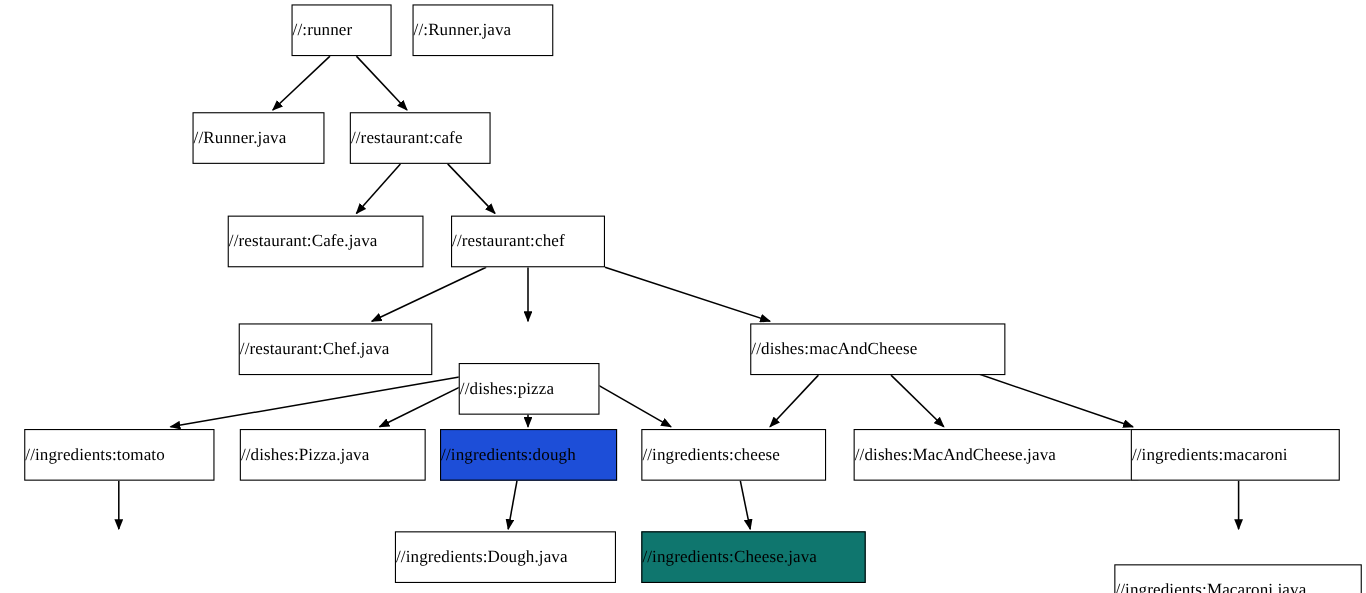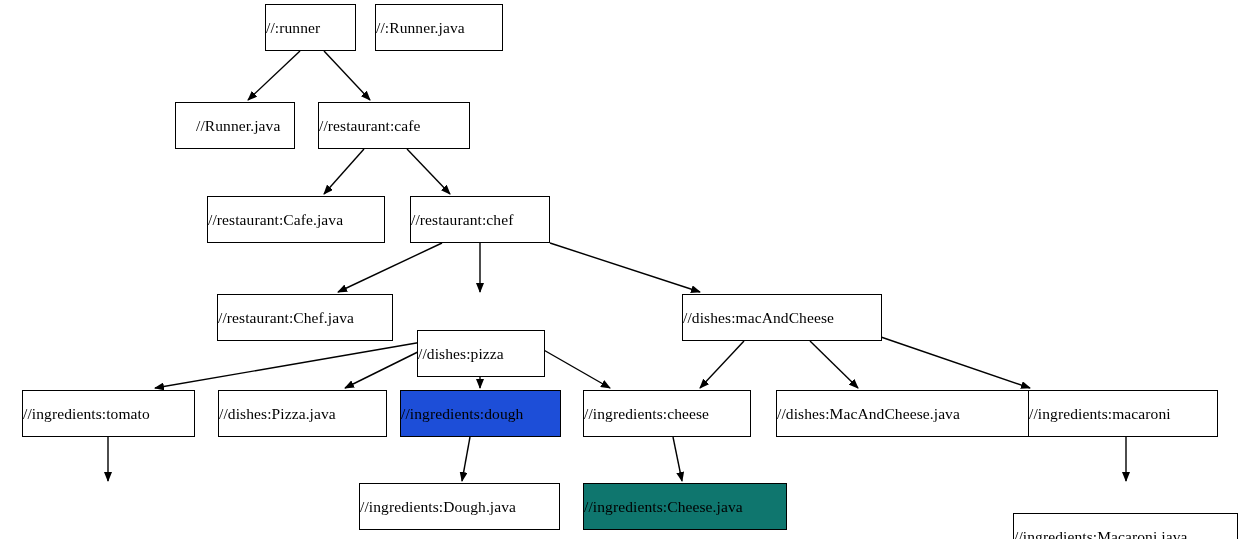--- a/index.html
+++ b/index.html
@@ -81,39 +81,39 @@
       </g>
   </svg>
 
   <div id="node-layer">
       <div class="graph-node" style="left: 265px; top: 4px; width: 91px; height: 47px; border-color: rgb(0, 0, 0); background: rgb(255, 255, 255);">
         <span class="node-label" style="color: rgb(0, 0, 0);">//:runner</span>
       </div>
       <div class="graph-node" style="left: 375px; top: 4px; width: 128px; height: 47px; border-color: rgb(0, 0, 0); background: rgb(255, 255, 255);">
         <span class="node-label" style="color: rgb(0, 0, 0);">//:Runner.java</span>
       </div>
-      <div class="graph-node" style="left: 175px; top: 102px; width: 120px; height: 47px; border-color: rgb(0, 0, 0); background: rgb(255, 255, 255); padding-left: 20px;">
+      <div class="graph-node" style="left: 175px; top: 102px; width: 120px; height: 47px; border-color: rgb(0, 0, 0); background: rgb(255, 255, 255);">
         <span class="node-label" style="color: rgb(0, 0, 0);">//Runner.java</span>
       </div>
-      <div class="graph-node" style="left: 318px; top: 102px; width: 152px; height: 47px; border-color: rgb(0, 0, 0); background: rgb(255, 255, 255);">
+      <div class="graph-node" style="left: 318px; top: 102px; width: 128px; height: 47px; border-color: rgb(0, 0, 0); background: rgb(255, 255, 255);">
         <span class="node-label" style="color: rgb(0, 0, 0);">//restaurant:cafe</span>
       </div>
       <div class="graph-node" style="left: 207px; top: 196px; width: 178px; height: 47px; border-color: rgb(0, 0, 0); background: rgb(255, 255, 255);">
         <span class="node-label" style="color: rgb(0, 0, 0);">//restaurant:Cafe.java</span>
       </div>
       <div class="graph-node" style="left: 410px; top: 196px; width: 140px; height: 47px; border-color: rgb(0, 0, 0); background: rgb(255, 255, 255);">
         <span class="node-label" style="color: rgb(0, 0, 0);">//restaurant:chef</span>
       </div>
       <div class="graph-node" style="left: 217px; top: 294px; width: 176px; height: 47px; border-color: rgb(0, 0, 0); background: rgb(255, 255, 255);">
         <span class="node-label" style="color: rgb(0, 0, 0);">//restaurant:Chef.java</span>
       </div>
       <div class="graph-node" style="left: 417px; top: 294px; width: 128px; height: 47px; border-color: rgb(0, 0, 0); background: rgb(255, 255, 255); margin-top: 36px;">
         <span class="node-label" style="color: rgb(0, 0, 0);">//dishes:pizza</span>
       </div>
-      <div class="graph-node" style="left: 682px; top: 294px; width: 200px; height: 47px; border-color: rgb(0, 0, 0); background: rgb(255, 255, 255);">
+      <div class="graph-node" style="left: 682px; top: 294px; width: 232px; height: 47px; border-color: rgb(0, 0, 0); background: rgb(255, 255, 255);">
         <span class="node-label" style="color: rgb(0, 0, 0);">//dishes:macAndCheese</span>
       </div>
       <div class="graph-node" style="left: 22px; top: 390px; width: 173px; height: 47px; border-color: rgb(0, 0, 0); background: rgb(255, 255, 255);">
         <span class="node-label" style="color: rgb(0, 0, 0);">//ingredients:tomato</span>
       </div>
       <div class="graph-node" style="left: 218px; top: 390px; width: 169px; height: 47px; border-color: rgb(0, 0, 0); background: rgb(255, 255, 255);">
         <span class="node-label" style="color: rgb(0, 0, 0);">//dishes:Pizza.java</span>
       </div>
       <div class="graph-node" style="left: 400px; top: 390px; width: 161px; height: 47px; border-color: rgb(0, 0, 0); background: #1d4ed8;">
         <span class="node-label" style="color: rgb(0, 0, 0);">//ingredients:dough</span>

